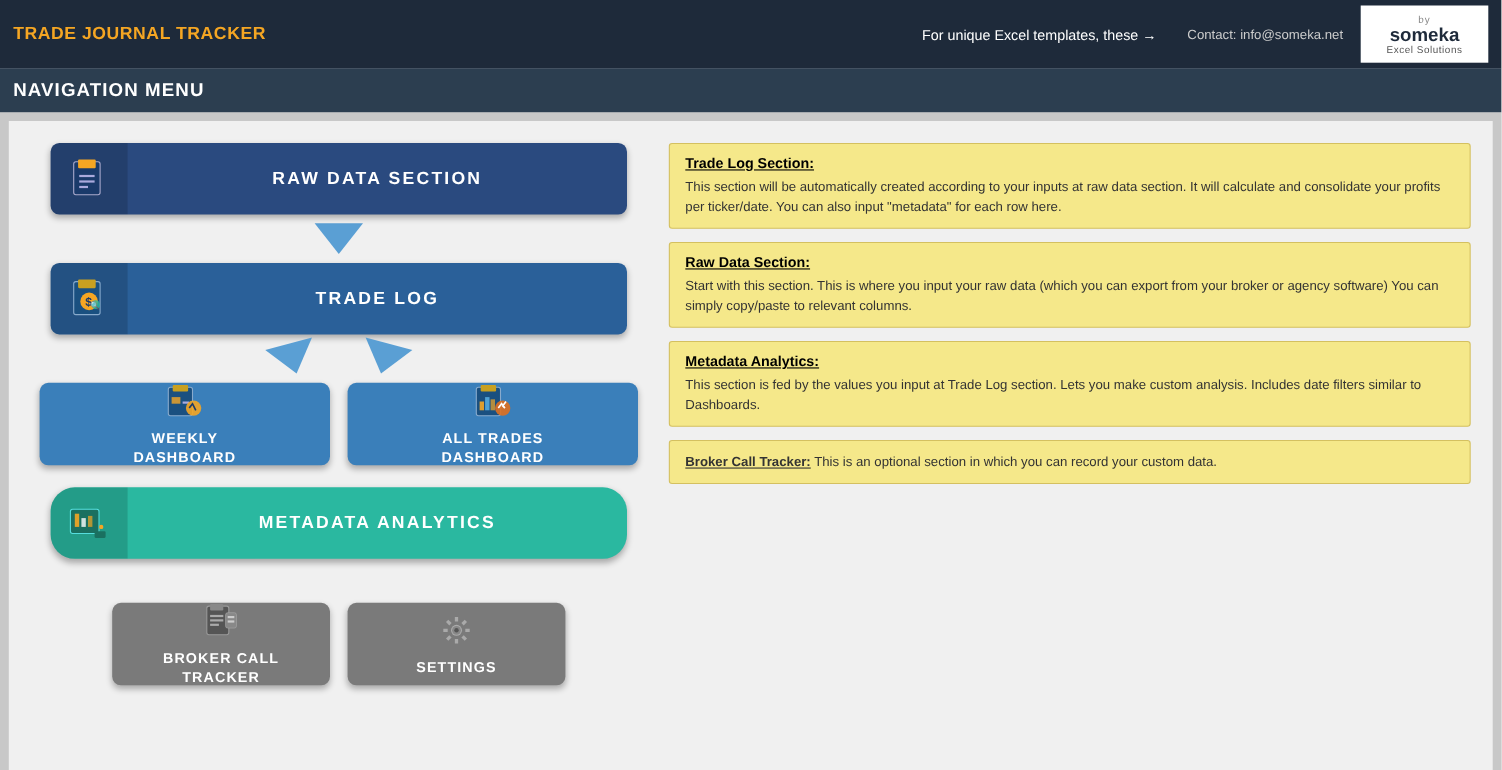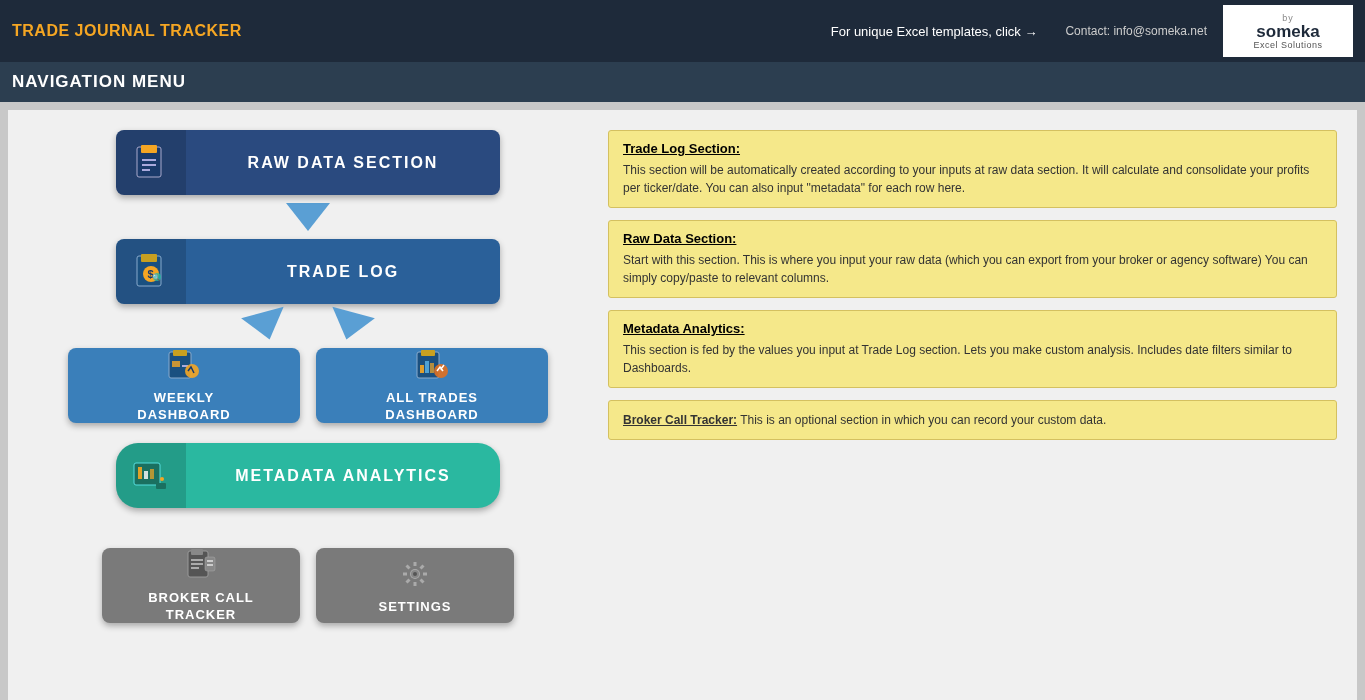--- a/index.html
+++ b/index.html
@@ -36,21 +36,21 @@
       font-size: 13px;
     }
     .header-logo {
       background: #ffffff;
       padding: 6px 10px;
       display: flex;
       flex-direction: column;
       align-items: center;
       justify-content: center;
       height: 52px;
-      width: 130px;
+      width: 116px;
     }
     .logo-top {
       font-size: 9px;
       color: #888;
       letter-spacing: 1px;
     }
     .logo-main {
       font-size: 17px;
       font-weight: bold;
       color: #1e2a3a;
@@ -101,21 +101,21 @@
       color: white;
       font-weight: bold;
       font-size: 15px;
       letter-spacing: 1px;
       text-transform: uppercase;
       box-shadow: 0 3px 6px rgba(0,0,0,0.3);
       position: relative;
       overflow: hidden;
     }
     .nav-btn-wide {
-      width: 384px;
+      width: 524px;
       height: 65px;
       padding: 0;
       margin-bottom: 0;
     }
     .nav-btn-icon {
       width: 70px;
       height: 100%;
       display: flex;
       align-items: center;
       justify-content: center;
@@ -166,21 +166,21 @@
       border-right: 22px solid transparent;
       border-left: 22px solid transparent;
       border-top: 28px solid #5a9fd4;
       transform: rotate(15deg);
     }
 
     
     .dashboard-row {
       display: flex;
       gap: 16px;
-      width: 480px;
+      width: 544px;
     }
     .nav-btn-half {
       flex: 1;
       height: 75px;
       flex-direction: column;
       align-items: center;
       justify-content: center;
       padding: 8px;
       text-align: center;
     }
@@ -243,21 +243,21 @@
     
     .spacer { height: 20px; }
   </style>
 </head>
 <body>
 
 <div class="header">
   <span class="header-title">TRADE JOURNAL TRACKER</span>
   <div class="header-right">
     <span class="header-promo">
-      <span>For unique Excel templates, click →</span>
+      <span>For unique Excel templates, these →</span>
     </span>
     <span style="color:#ccc;font-size:12px;margin-left:12px;">Contact: info@someka.net</span>
     <div class="header-logo">
       <span class="logo-top">by</span>
       <span class="logo-main">someka</span>
       <span class="logo-bottom">Excel Solutions</span>
     </div>
   </div>
 </div>
 

